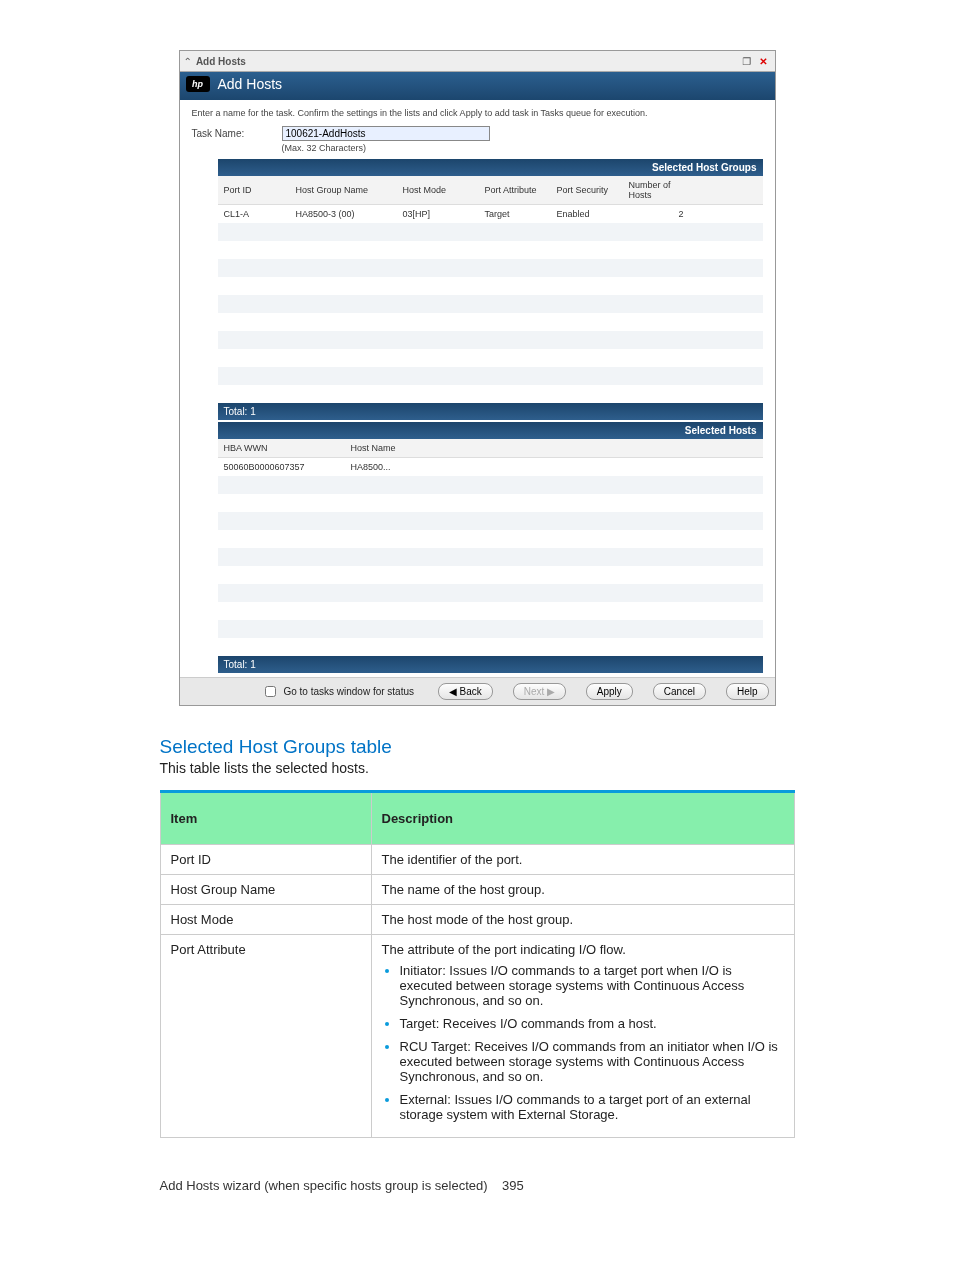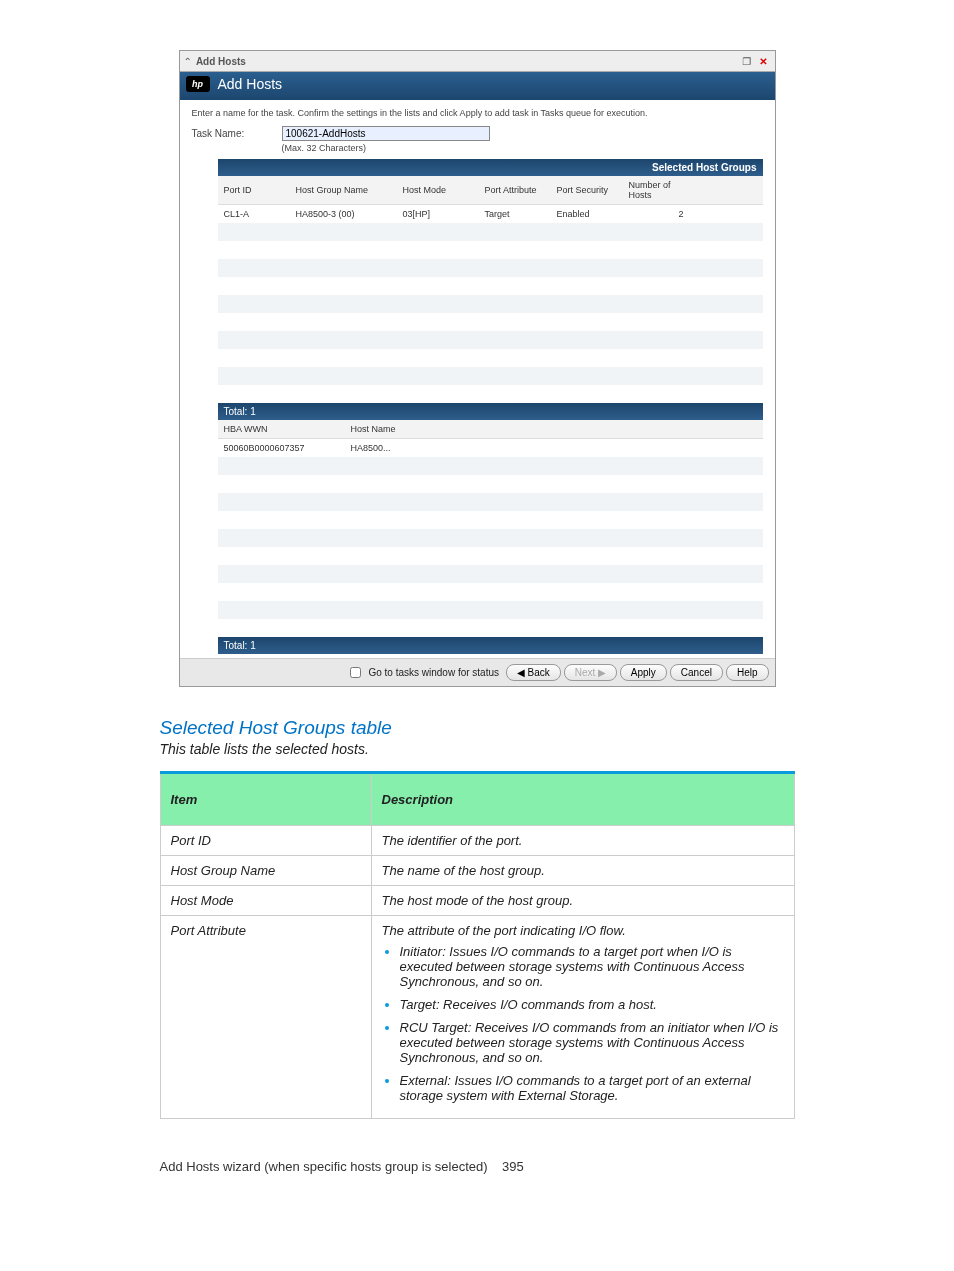--- a/index.html
+++ b/index.html
@@ -162,21 +162,21 @@
     font-size: 10px;
     padding: 3px 6px;
   }
   .dlg-footer {
     background: #e8e8e8;
     border-top: 1px solid #ccc;
     padding: 5px 6px;
     display: flex;
     align-items: center;
     justify-content: flex-end;
-    gap: 3px;
+    gap: 20px;
     font-size: 10px;
   }
   .dlg-footer .check {
     display: flex;
     align-items: center;
     gap: 4px;
     margin-right: 4px;
   }
   .dlg-footer .check input {
     width: 11px;
@@ -192,21 +192,20 @@
   }
   .dlg-footer button:disabled {
     color: #aaa;
     cursor: default;
   }
   
   .doc-block {
     width: 635px;
     margin: 0 auto;
     padding: 0 10px;
-    font-style: italic;
   }
   .doc-block h2 {
     color: #0073c6;
     font-weight: normal;
     font-size: 19px;
     margin: 18px 0 2px 0;
   }
   .doc-block .lead {
     font-size: 14px;
     margin-bottom: 14px;
@@ -395,20 +394,21 @@
                 <td></td>
                 <td></td>
                 <td></td>
                 <td></td>
                 <td></td>
               </tr>
           </tbody>
         </table>
         <div class="total-bar">Total:  1</div>
 
+        <div class="section-bar" style="margin-top:2px">Selected Hosts</div>
         <table class="grid">
           <thead>
             <tr>
               <th style="width:115px">HBA WWN</th>
               <th style="width:60px">Host Name</th>
               <th></th>
             </tr>
           </thead>
           <tbody>
             <tr>

